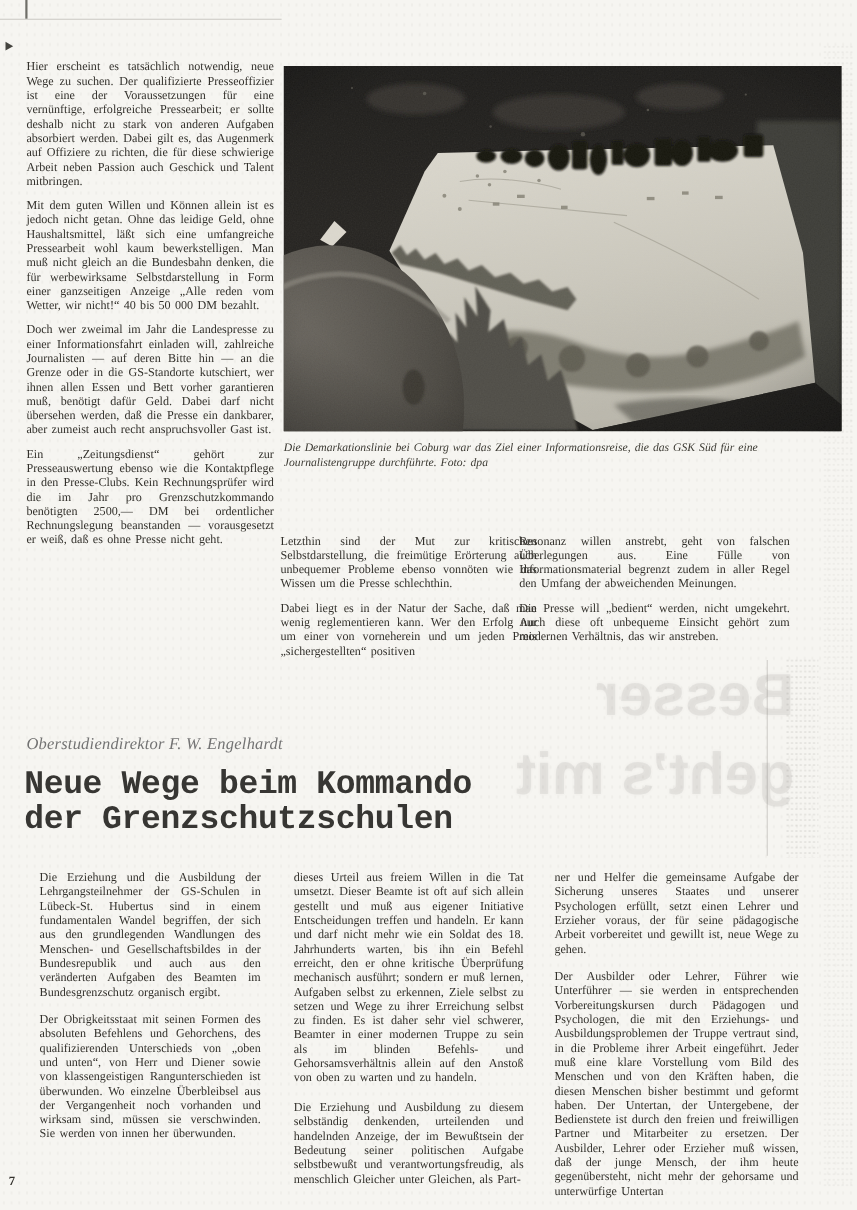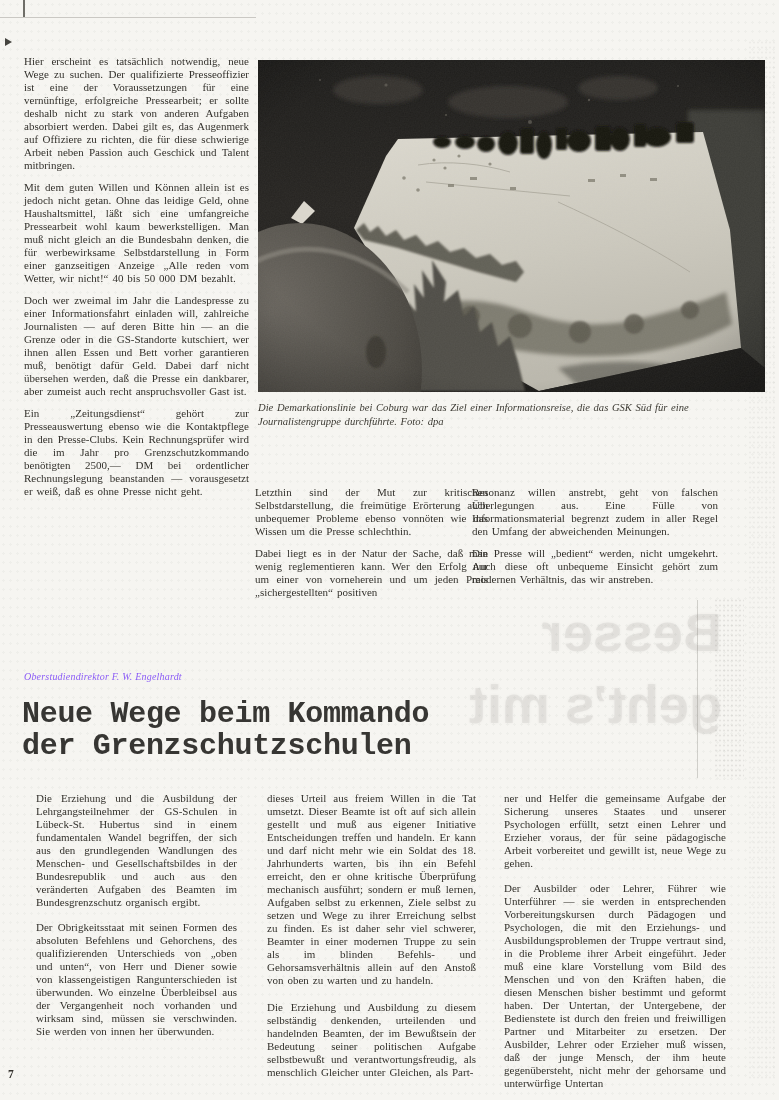--- a/index.html
+++ b/index.html
@@ -24,21 +24,21 @@
   .col p.para-gap{margin-top:14px;}
   
   figure{margin:0;}
   figcaption{
     font-style:italic;font-size:10.6px;line-height:14px;
     color:#3c3a33;margin-top:9px;max-width:478px;word-spacing:1px;
   }
   .photo-frame{display:block;background:#21201e;}
   
   .byline{
-    font-style:italic;font-size:10px;line-height:18px;color:#8b5cf6;
+    font-style:italic;font-size:15px;line-height:18px;color:#737373;
     letter-spacing:.2px;
   }
   .headline{
     font-family:Liberation Mono, monospace;
     font-weight:700;font-size:30px;line-height:32px;
     color:#373633;letter-spacing:-0.3px;
   }
   .headline span{display:block;}
   
   .page-number{font-weight:700;font-size:11.5px;color:#33312c;}
@@ -220,20 +220,20 @@
   <span>Neue Wege beim Kommando</span>
   <span>der Grenzschutzschulen</span>
 </h1>
 
 <div class="abs col tight" style="left:24px;top:780px;width:225px;">
   <p>Die Erziehung und die Ausbildung der Lehrgangsteilnehmer der GS-Schulen in Lübeck-St. Hubertus sind in einem fundamentalen Wandel begriffen, der sich aus den grundlegenden Wandlungen des Menschen- und Gesellschaftsbildes in der Bundesrepublik und auch aus den veränderten Aufgaben des Beamten im Bundesgrenzschutz organisch ergibt.</p>
   <p>Der Obrigkeitsstaat mit seinen Formen des absoluten Befehlens und Gehorchens, des qualifizierenden Unterschieds von „oben und unten“, von Herr und Diener sowie von klassengeistigen Rangunterschieden ist überwunden. Wo einzelne Überbleibsel aus der Vergangenheit noch vorhanden und wirksam sind, müssen sie verschwinden. Sie werden von innen her überwunden.</p>
 </div>
 <div class="abs col tight" style="left:255px;top:780px;width:233px;">
   <p>dieses Urteil aus freiem Willen in die Tat umsetzt. Dieser Beamte ist oft auf sich allein gestellt und muß aus eigener Initiative Entscheidungen treffen und handeln. Er kann und darf nicht mehr wie ein Soldat des 18. Jahrhunderts warten, bis ihn ein Befehl erreicht, den er ohne kritische Überprüfung mechanisch ausführt; sondern er muß lernen, Aufgaben selbst zu erkennen, Ziele selbst zu setzen und Wege zu ihrer Erreichung selbst zu finden. Es ist daher sehr viel schwerer, Beamter in einer modernen Truppe zu sein als im blinden Befehls- und Gehorsamsverhältnis allein auf den Anstoß von oben zu warten und zu handeln.</p>
-  <p class="para-gap">Die Erziehung und Ausbildung zu diesem selbständig denkenden, urteilenden und handelnden Beamten, der im Bewußtsein der Bedeutung seiner politischen Aufgabe selbstbewußt und verantwortungsfreudig, als menschlich Gleicher unter Gleichen, als Part-</p>
+  <p class="para-gap">Die Erziehung und Ausbildung zu diesem selbständig denkenden, urteilenden und handelnden Anzeige, der im Bewußtsein der Bedeutung seiner politischen Aufgabe selbstbewußt und verantwortungsfreudig, als menschlich Gleicher unter Gleichen, als Part-</p>
 </div>
 <div class="abs col tight" style="left:492px;top:780px;width:246px;">
   <p>ner und Helfer die gemeinsame Aufgabe der Sicherung unseres Staates und unserer Psychologen erfüllt, setzt einen Lehrer und Erzieher voraus, der für seine pädagogische Arbeit vorbereitet und gewillt ist, neue Wege zu gehen.</p>
   <p>Der Ausbilder oder Lehrer, Führer wie Unterführer — sie werden in entsprechenden Vorbereitungskursen durch Pädagogen und Psychologen, die mit den Erziehungs- und Ausbildungsproblemen der Truppe vertraut sind, in die Probleme ihrer Arbeit eingeführt. Jeder muß eine klare Vorstellung vom Bild des Menschen und von den Kräften haben, die diesen Menschen bisher bestimmt und geformt haben. Der Untertan, der Untergebene, der Bedienstete ist durch den freien und freiwilligen Partner und Mitarbeiter zu ersetzen. Der Ausbilder, Lehrer oder Erzieher muß wissen, daß der junge Mensch, der ihm heute gegenübersteht, nicht mehr der gehorsame und unterwürfige Untertan</p>
 </div>
 
 <div class="abs page-number" style="left:8px;top:1068px;">7</div>
 
 </body></html>

